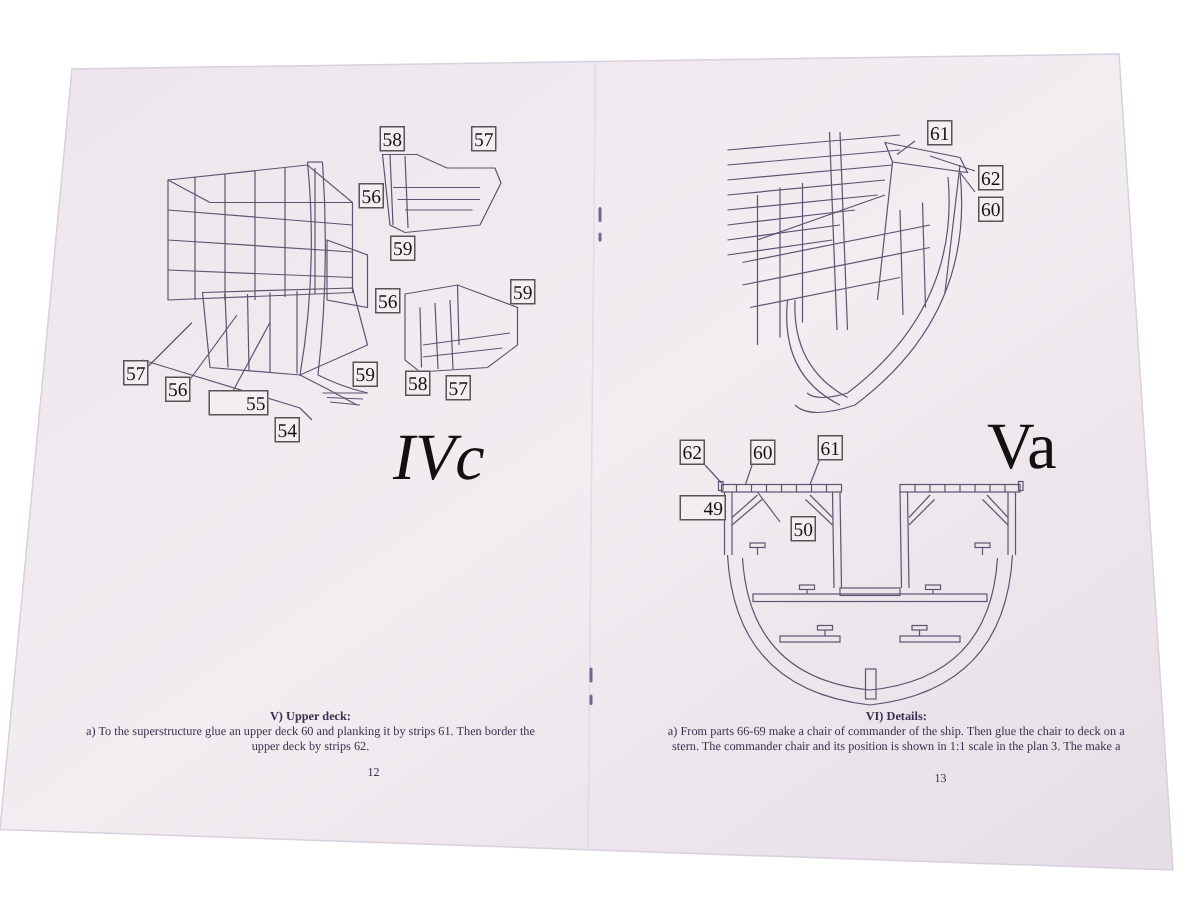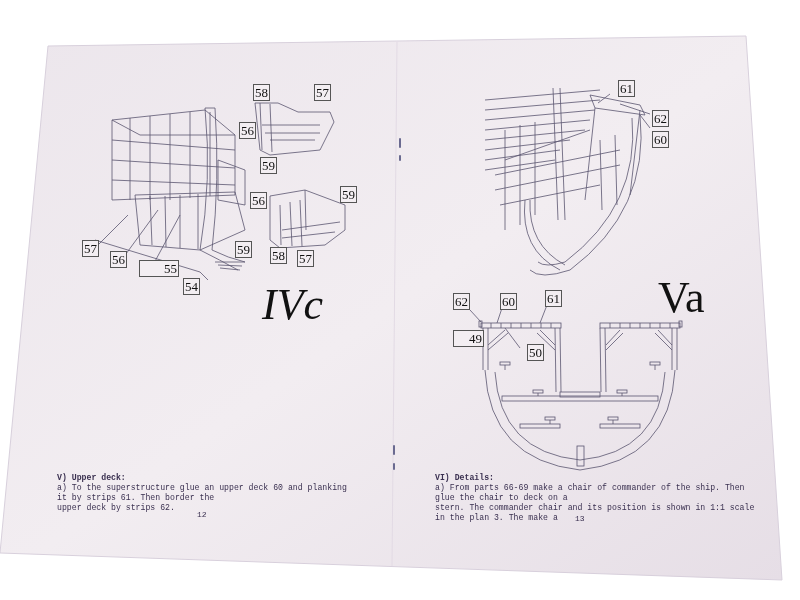--- a/index.html
+++ b/index.html
@@ -12,25 +12,27 @@
     .sheet {
       position: absolute;
       left: 0; top: 0; width: 800px; height: 472px;
     }
     .paper {
       position: absolute;
       left: 0; top: 0; width: 800px; height: 600px;
     }
     .page-num {
       position: absolute; font-size: 8px; color: #3a3050;
-      font-family: Liberation Mono, monospace;
+      font-family: Liberation Serif, serif;
+      margin-left: 48px;
     }
     .section-text {
       position: absolute; font-size: 8.2px; line-height: 10px; color: #3a3050;
-      font-family: Liberation Mono, monospace;
+      font-family: Liberation Serif, serif;
+      text-align: center;
     }
     .section-text .head { font-weight: bold; }
     .fig-label {
       position: absolute; color: #111;
       font-family: "Liberation Serif", serif;
       font-size: 44px; line-height: 44px;
     }
     .callout {
       position: absolute;
       font-family: "Liberation Serif", serif;

